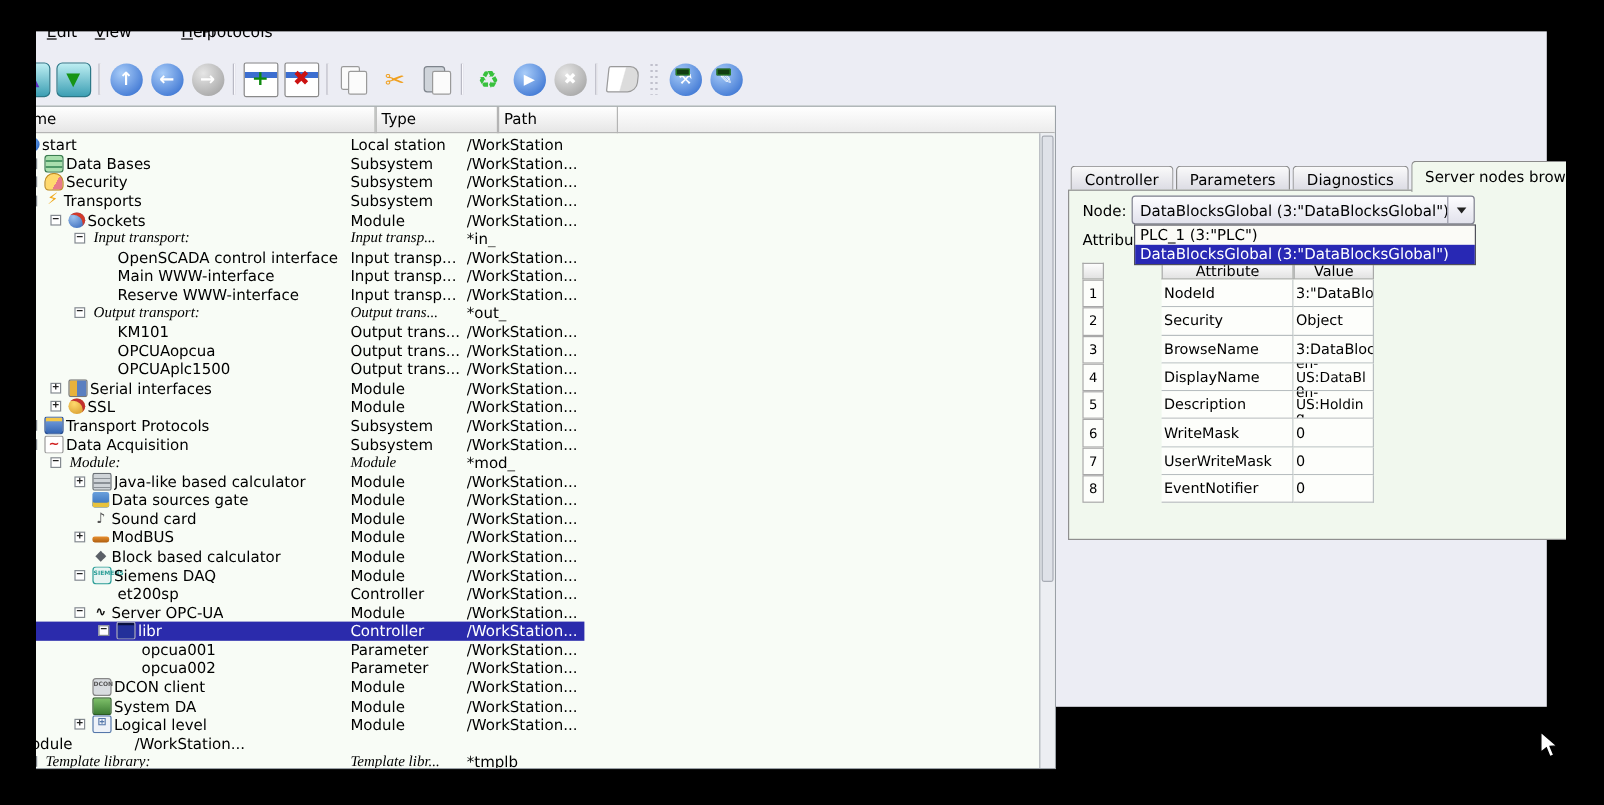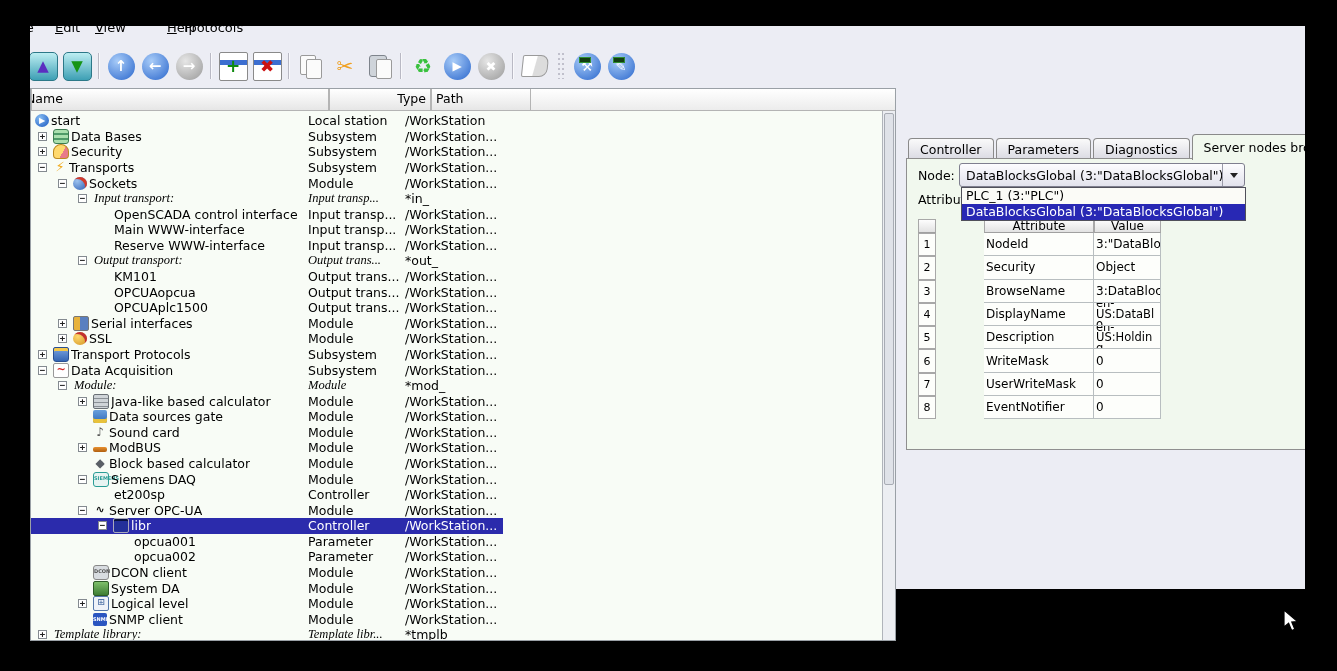--- a/index.html
+++ b/index.html
@@ -1,19 +1,19 @@
 <!DOCTYPE html>
 <html><head>
 <meta charset="utf-8">
 <style>
   html,body{margin:0;padding:0;background:#000;width:1337px;height:671px;overflow:hidden;
     font-family:"DejaVu Sans",sans-serif;}
   #stage{position:absolute;left:0;top:0;width:1337px;height:671px;}
   
-  #win{position:absolute;left:30px;top:26px;width:1275px;height:563px;background:#ecedf4;overflow:visible;}
+  #win{position:absolute;left:14px;top:26px;width:1275px;height:563px;background:#ecedf4;overflow:visible;}
   
   .menu-item{position:absolute;top:-6px;height:20px;font-size:13px;color:#000;white-space:nowrap;}
   .menu-item u{text-decoration:underline;}
   
   #toolbar{position:absolute;left:-4px;top:18px;height:44px;display:flex;align-items:center;}
   .tb{width:34px;height:36px;display:flex;align-items:center;justify-content:center;flex:none;}
   .tsep{width:1px;height:26px;background:#b9b9c4;border-right:1px solid #f8f8fc;margin:0 4px;flex:none;}
   .tdots{width:6px;height:26px;margin:0 6px;flex:none;
     background:repeating-linear-gradient(to bottom,#c0c0cc 0 2px,transparent 2px 5px),
                repeating-linear-gradient(to bottom,#c0c0cc 0 2px,transparent 2px 5px);
@@ -42,21 +42,21 @@
   .i-qtcfg,.i-vision{font-size:13px;}
   .i-qtcfg::after,.i-vision::after{content:"";position:absolute;left:5px;top:4px;width:12px;height:6px;
     background:#123d12;border-radius:1px;box-shadow:inset 0 0 0 1px #2f8f2f;}
   
   #tree{position:absolute;left:0;top:62px;width:866px;height:553px;background:#f8fcf6;
     border:1px solid #9aa0a6;box-sizing:border-box;overflow:hidden;}
   #tree-header{position:absolute;left:0;top:0;right:0;height:22px;display:flex;
     font-size:12.5px;color:#000;}
   .hcell{background:linear-gradient(#ffffff,#e6e6e6);border:1px solid #b4b4b4;border-top:none;
     box-sizing:border-box;padding:2px 4px;white-space:nowrap;overflow:hidden;flex:none;}
-  .hname{width:298px;} .htype{width:102px;text-align:right;} .hpath{width:100px;}
+  .hname{width:298px;} .htype{width:102px;} .hpath{width:100px;}
   .hrest{flex:1;background:linear-gradient(#ffffff,#ececec);border-bottom:1px solid #b4b4b4;}
   #tree-rows{position:absolute;left:0;top:24px;right:12px;bottom:0;}
   .trow{height:15.58px;display:flex;align-items:center;font-size:12.5px;white-space:nowrap;color:#000;}
   .trow.sel{background:linear-gradient(#2b2bac,#2b2bac) no-repeat 0 0 / 472px 100%;color:#fff;}
   .tname{width:277px;display:flex;align-items:center;overflow:hidden;flex:none;}
   .ttype{width:97px;overflow:hidden;flex:none;}
   .tpath{flex:1;overflow:hidden;}
   .indent{flex:none;height:1px;}
   .slot{width:14px;flex:none;display:flex;align-items:center;}
   .xb{width:9px;height:9px;box-sizing:border-box;border:1px solid #848a90;background:#fff;
@@ -551,26 +551,20 @@
               <span class="slot">
                 <span class="xb">+</span>
               </span>
               <span class="ti ti-logical">⊞</span>
               <span class="lbl">Logical level</span>
             </span>
             <span class="ttype">Module</span>
             <span class="tpath">/WorkStation...</span>
           </div>
           <div class="trow">
-            <span class="tname">
-              <span class="indent" style="width: 47px;"></span>
-              <span class="slot"></span>
-              <span class="ti ti-snmp">SNMP</span>
-              <span class="lbl">SNMP client</span>
-            </span>
             <span class="ttype">Module</span>
             <span class="tpath">/WorkStation...</span>
           </div>
           <div class="trow">
             <span class="tname">
               <span class="indent" style="width: 7px;"></span>
               <span class="slot">
                 <span class="xb">+</span>
               </span>
               <span class="lbl it">Template library:</span>

